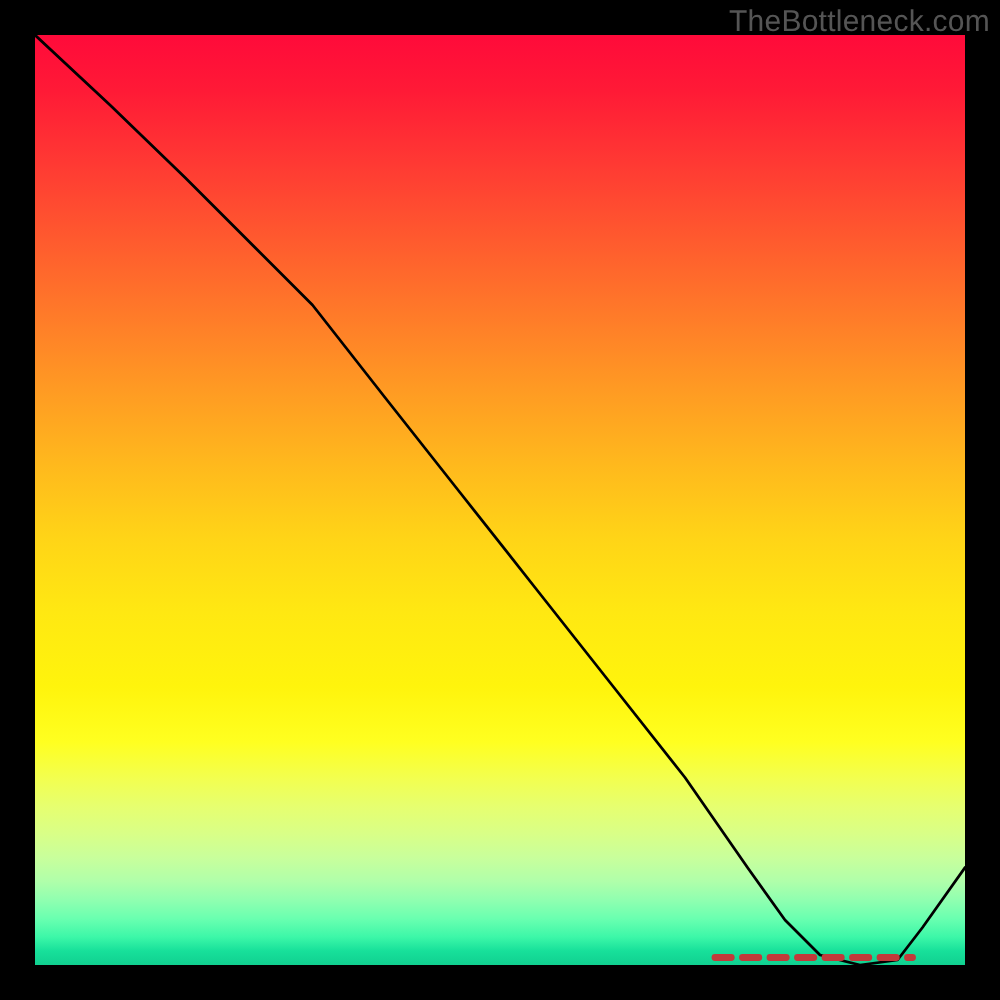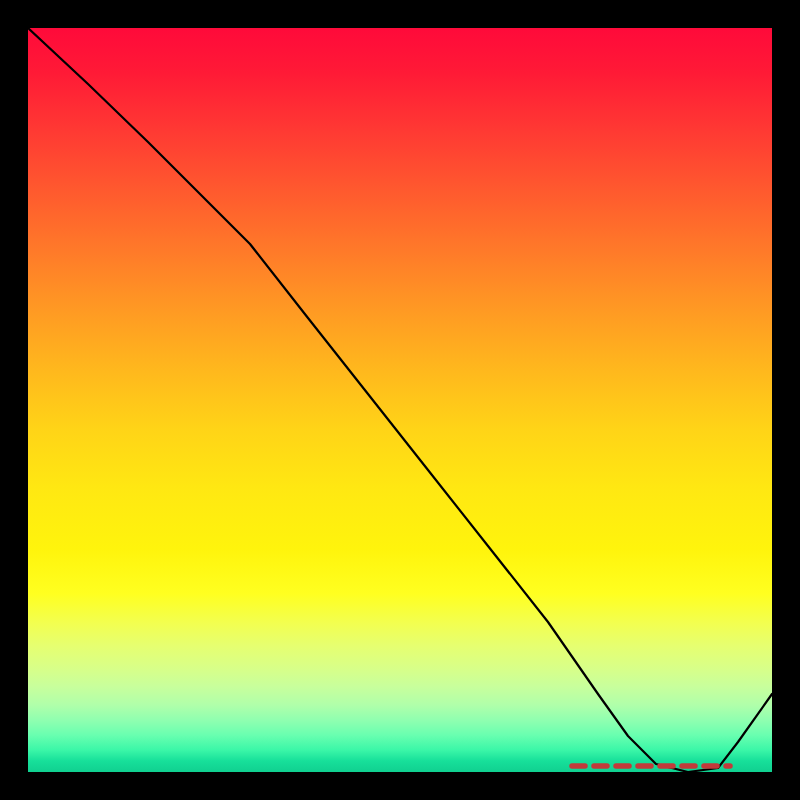--- a/index.html
+++ b/index.html
@@ -76,20 +76,21 @@
     pointer-events: none;
   }
 </style>
 </head>
 <body>
 
 <div class="frame">
 
   <div class="plot"></div>
 
+  <div class="watermark">TheBottleneck.com</div>
 
   <svg class="curve" viewBox="0 0 744 744" preserveAspectRatio="none">
     <path id="curve-path" fill="none" stroke="#000000" stroke-width="2.2" stroke-linejoin="round" stroke-linecap="round" d="M0 0 L60 56 L120 114 L180 174 L222 216 L280 290 L340 366 L400 442 L460 518 L520 594 L570 666 L600 708 L628 736 L660 744 L690 740 L710 714 L744 666"></path>
   </svg>
 
   <svg class="dash" viewBox="0 0 744 744" preserveAspectRatio="none">
     <line id="dash-line" stroke="#c23a3a" stroke-width="5.5" stroke-dasharray="13 9" stroke-linecap="round" x1="544" x2="702" y1="738" y2="738"></line>
   </svg>
 
 </div>

